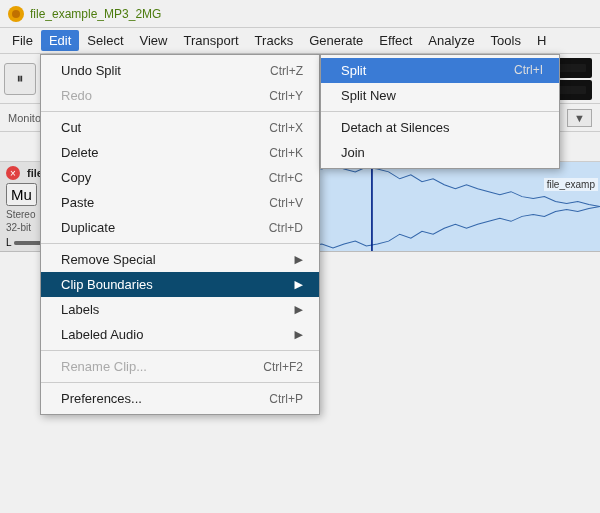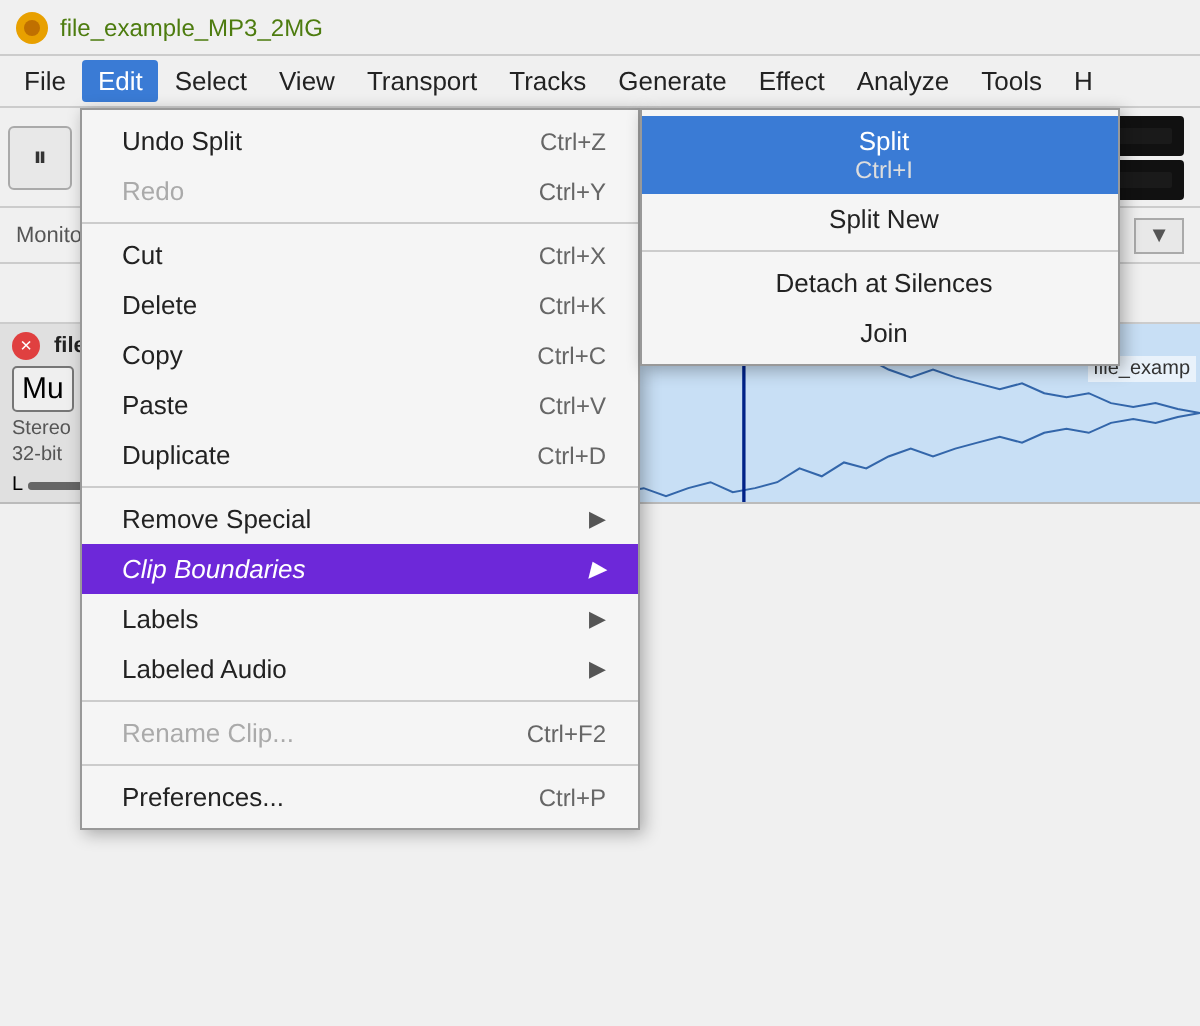--- a/index.html
+++ b/index.html
@@ -143,27 +143,25 @@
       left: 320px;
       background: #f5f5f5;
       border: 1px solid #999;
       box-shadow: 2px 2px 8px rgba(0,0,0,0.3);
       width: 240px;
       z-index: 101;
       padding: 3px 0;
     }
     .submenu-item {
       display: flex;
-      align-items: center;
       justify-content: space-between;
       padding: 5px 16px 5px 20px;
       cursor: pointer;
       color: #222;
       font-size: 13px;
-      flex-direction: column;
     }
     .submenu-item.highlighted { background: #3a7bd5; color: white; }
     .submenu-item .dropdown-shortcut { color: #666; font-size: 12px; }
     .submenu-item.highlighted .dropdown-shortcut { color: #ddd; }
 
     
     .track-strip {
       height: 90px;
       display: flex;
       border-bottom: 1px solid #bbb;
@@ -223,23 +221,22 @@
       color: #fff;
       cursor: pointer;
     }
 
     .dropdown-item.sub-trigger {
       position: relative;
     }
 
     
     .dropdown-item:nth-child(11) {
-      background: #6d28d9;
+      background: #0c4a6e;
       color: white;
-      font-style: italic;
     }
   </style>
 </head>
 <body>
 
 <div class="title-bar">
   <div class="title-bar-icon">
     <svg width="10" height="10" viewBox="0 0 10 10">
         <circle cx="5" cy="5" r="4" fill="#c07000"></circle>
       </svg>

